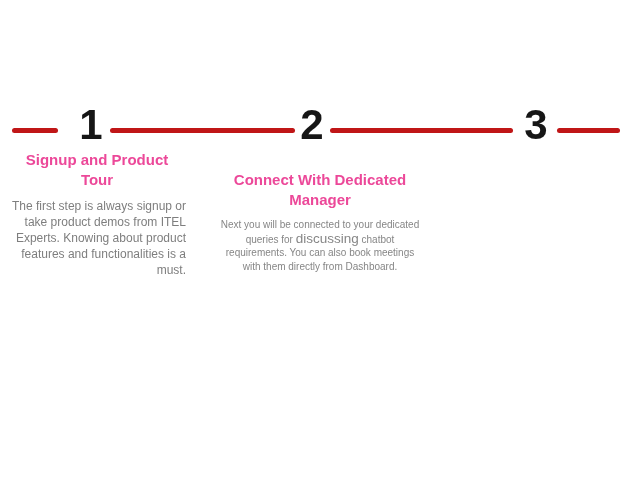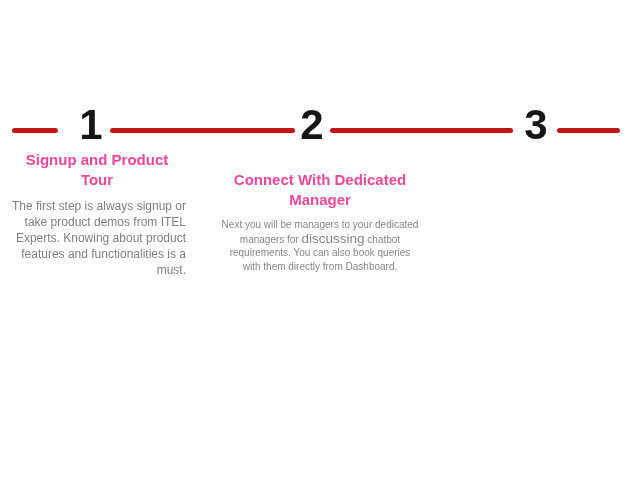--- a/index.html
+++ b/index.html
@@ -97,19 +97,19 @@
   <div class="step-number num-3">3</div>
   <div class="tl-seg tl-dash-right"></div>
 
   <div class="step step-1">
     <h3 class="step-title">Signup and Product Tour</h3>
     <p class="step-body">The first step is always signup or take product demos from ITEL Experts. Knowing about product features and functionalities is a must.</p>
   </div>
 
   <div class="step step-2">
     <h3 class="step-title">Connect With Dedicated Manager</h3>
-    <p class="step-body"><span>Next you will be managers to your dedicated managers for </span><span class="highlight">discussing</span><span> chatbot requirements. You can also book queries with them directly from Dashboard.</span></p>
+    <p class="step-body"><span>Next you will be connected to your dedicated queries for </span><span class="highlight">discussing</span><span> chatbot requirements. You can also book meetings with them directly from Dashboard.</span></p>
   </div>
 
   <div class="step step-3">
   </div>
 
 </div>
 
 </body></html>

